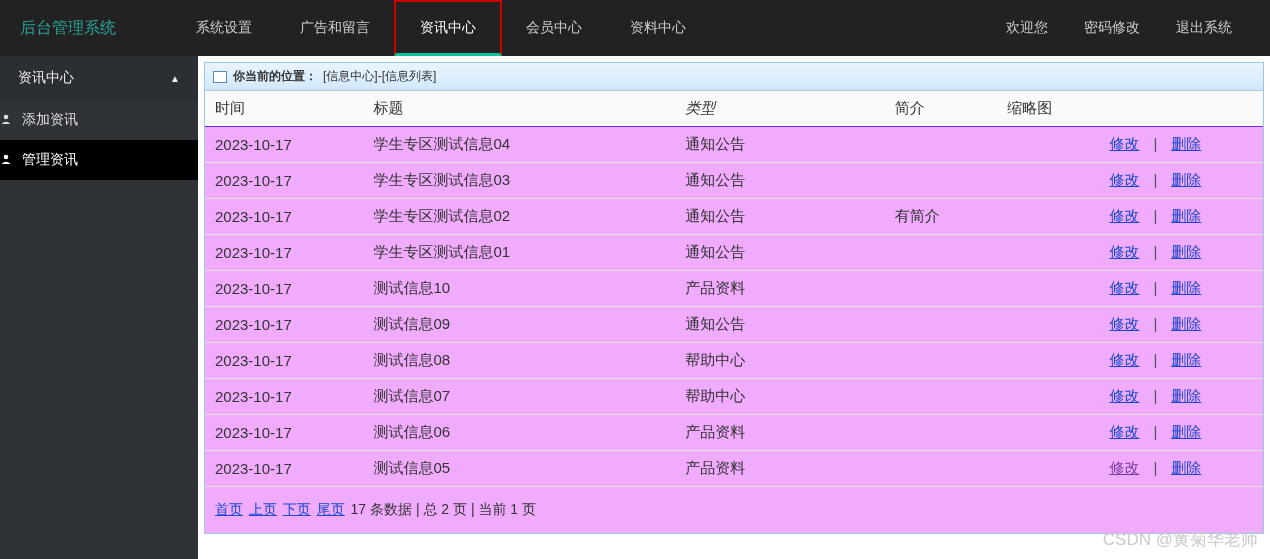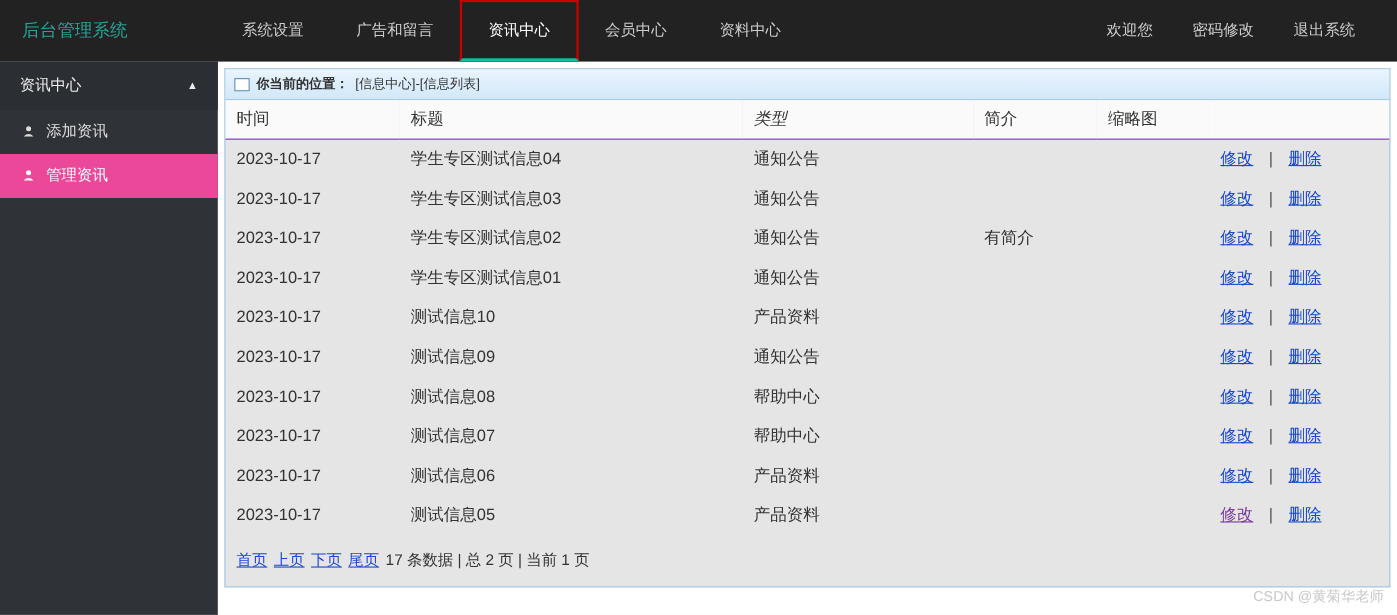--- a/index.html
+++ b/index.html
@@ -1,56 +1,56 @@
 <!DOCTYPE html>
 <html><head>
   <meta charset="utf-8">
   <style>
     * { margin: 0; padding: 0; box-sizing: border-box; }
     body { font-family: "Microsoft YaHei", Arial, sans-serif; font-size: 14px; background: #fff; width: 1270px; height: 559px; overflow: hidden; position: relative; }
     
     .top-nav { height: 56px; background: #222; display: flex; align-items: center; padding: 0 20px; }
-    .logo { color: #2aa198; font-size: 16px; margin-right: 80px; }
+    .logo { color: #2aa198; font-size: 16px; margin-right: 56px; }
     .nav-items { display: flex; }
     .nav-item { color: #ccc; padding: 0 24px; height: 56px; display: flex; align-items: center; cursor: pointer; position: relative; }
     .nav-item.active { color: #fff; border: 2px solid #c00; border-bottom: 3px solid #0ac29d; background: #222; }
     .nav-right { margin-left: auto; display: flex; }
     .nav-right .nav-item { padding: 0 18px; }
     
     .main-wrap { display: flex; height: calc(559px - 56px); }
     .sidebar { width: 198px; background: #2f3338; color: #eee; }
     .side-header { height: 44px; display: flex; align-items: center; justify-content: space-between; padding: 0 18px; background: #2b2e33; cursor: pointer; }
     .side-header .chev { font-size: 10px; }
-    .side-item { height: 40px; display: flex; align-items: center; padding-left: 20px; cursor: pointer; color: #ddd; gap: 8px; }
-    .side-item.active { background: #ec4899; color: #fff; }
+    .side-item { height: 40px; display: flex; align-items: center; padding-left: 0; cursor: pointer; color: #ddd; gap: 8px; }
+    .side-item.active { background: #000000; color: #fff; }
     .side-item .ic { width: 14px; display: inline-block; }
     
     .content { flex: 1; padding: 6px; }
-    .panel { border: 1px solid #9cc6e6; background: #e5e5e5; }
+    .panel { border: 1px solid #9cc6e6; background: #f0abfc; }
     .panel-head { background: linear-gradient(#eaf4fd, #d1e8fa); border-bottom: 1px solid #a7cbe7; height: 28px; display: flex; align-items: center; padding: 0 8px; font-size: 12px; color: #333; gap: 6px; }
     .panel-head .loc-icon { width: 14px; height: 12px; border: 1px solid #5b8db6; background: #fff; display: inline-block; position: relative; }
     .panel-head b { font-weight: bold; }
     
     table.data { width: 100%; border-collapse: collapse; }
     table.data th, table.data td { text-align: left; padding: 8px 10px; border-bottom: 1px solid #e5e5e5; font-size: 15px; color: #333; font-weight: normal; }
     table.data th { border-bottom: 1px solid #6d28d9; color: #333; background: #fafafa; }
     .col-time { width: 155px; }
     .col-title { width: 305px; }
     .col-type { width: 205px; font-style: italic; }
     .col-intro { width: 110px; }
     .col-thumb { width: 100px; }
     .col-act { width: 160px; text-align: left; }
     .act a { color: #1a48d0; text-decoration: underline; }
     .act a.visited { color: #7a3aa0; }
     .act .sep { margin: 0 14px; color: #555; }
     
     .pager { padding: 14px 10px; color: #333; }
     .pager a { color: #1a48d0; text-decoration: underline; margin-right: 2px; text-align: center; }
     
-    .watermark { position: absolute; right: 12px; bottom: 8px; color: #c9c9c9; font-size: 13px; }
+    .watermark { position: absolute; right: 12px; bottom: 8px; color: #c9c9c9; font-size: 17px; }
   </style>
 </head>
 <body>
 
 <div class="top-nav">
   <div class="logo">后台管理系统</div>
   <div class="nav-items" id="nav-items">
       <div class="nav-item">系统设置</div>
       <div class="nav-item">广告和留言</div>
       <div class="nav-item active">资讯中心</div>

